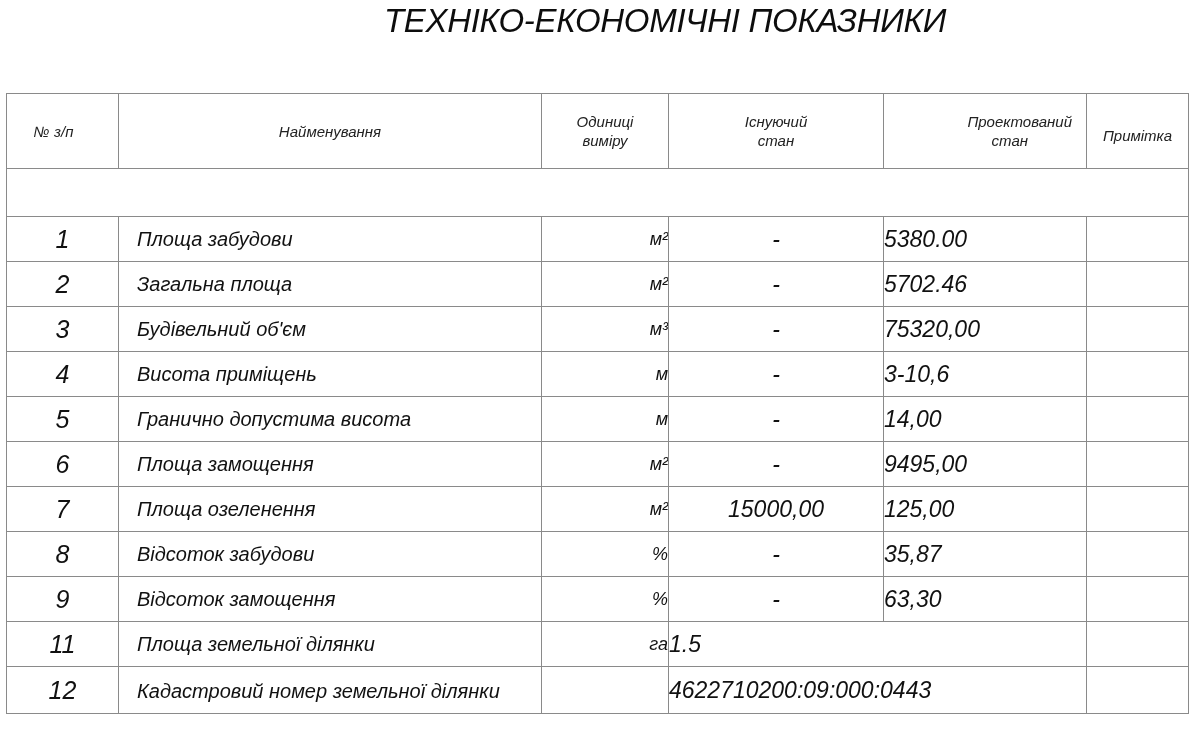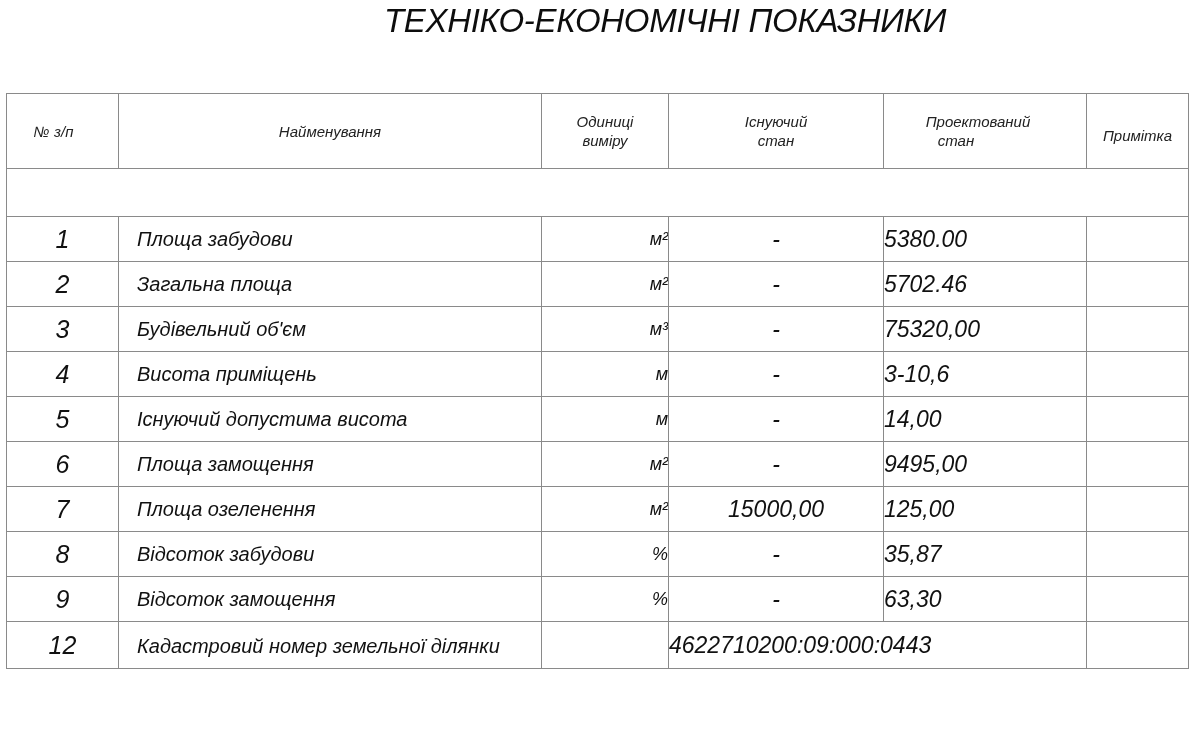--- a/index.html
+++ b/index.html
@@ -14,21 +14,21 @@
   th { height: 66px; font-size: 15px; color: #222; line-height: 19px; }
   .blank td { height: 47px; }
   tbody tr.r td { height: 44px; font-size: 22px; }
   .c-num { text-align: center; font-size: 25px !important; }
   .c-name { text-align: left; padding-left: 18px; font-size: 20px !important; margin-top: 31px; }
   .c-unit { text-align: right; font-size: 18px !important; }
   .c-ex { text-align: center; font-size: 23px !important; }
   .c-pr { text-align: left; padding-right: 20px; font-size: 23px !important; }
   .c-note { }
   th.h-num { text-align: center; padding-right: 18px; }
-  th.h-pr { text-align: center; padding-right: 14px; font-style: italic; }
+  th.h-pr { text-align: right; padding-right: 14px; font-style: italic; }
   .wrap { white-space: normal; line-height: 19px; }
   .c-name.wrap { font-size: 20px !important; line-height: 17px; padding-top: 2px; }
 </style>
 </head>
 <body>
 
 <div class="title">ТЕХНІКО-ЕКОНОМІЧНІ ПОКАЗНИКИ</div>
 
 <table>
   <colgroup>
@@ -90,21 +90,21 @@
     <tr class="r">
       <td class="c-num">4</td>
       <td class="c-name">Висота приміщень</td>
       <td class="c-unit">м</td>
       <td class="c-ex">-</td>
       <td class="c-pr">3-10,6</td>
       <td class="c-note"></td>
     </tr>
     <tr class="r">
       <td class="c-num">5</td>
-      <td class="c-name">Існуючий допустима висота</td>
+      <td class="c-name">Гранично допустима висота</td>
       <td class="c-unit">м</td>
       <td class="c-ex">-</td>
       <td class="c-pr">14,00</td>
       <td class="c-note"></td>
     </tr>
     <tr class="r">
       <td class="c-num">6</td>
       <td class="c-name">Площа замощення</td>
       <td class="c-unit">м²</td>
       <td class="c-ex">-</td>
@@ -129,20 +129,27 @@
     </tr>
     <tr class="r">
       <td class="c-num">9</td>
       <td class="c-name">Відсоток замощення</td>
       <td class="c-unit">%</td>
       <td class="c-ex">-</td>
       <td class="c-pr">63,30</td>
       <td class="c-note"></td>
     </tr>
     <tr class="r">
+      <td class="c-num">11</td>
+      <td class="c-name">Площа земельної ділянки</td>
+      <td class="c-unit">га</td>
+      <td class="c-pr" colspan="2">1.5</td>
+      <td class="c-note"></td>
+    </tr>
+    <tr class="r">
       <td class="c-num">12</td>
       <td class="c-name wrap">Кадастровий номер земельної ділянки</td>
       <td class="c-unit"></td>
       <td class="c-pr" colspan="2">4622710200:09:000:0443</td>
       <td class="c-note"></td>
     </tr>
   </tbody>
 </table>
 
 </body></html>

